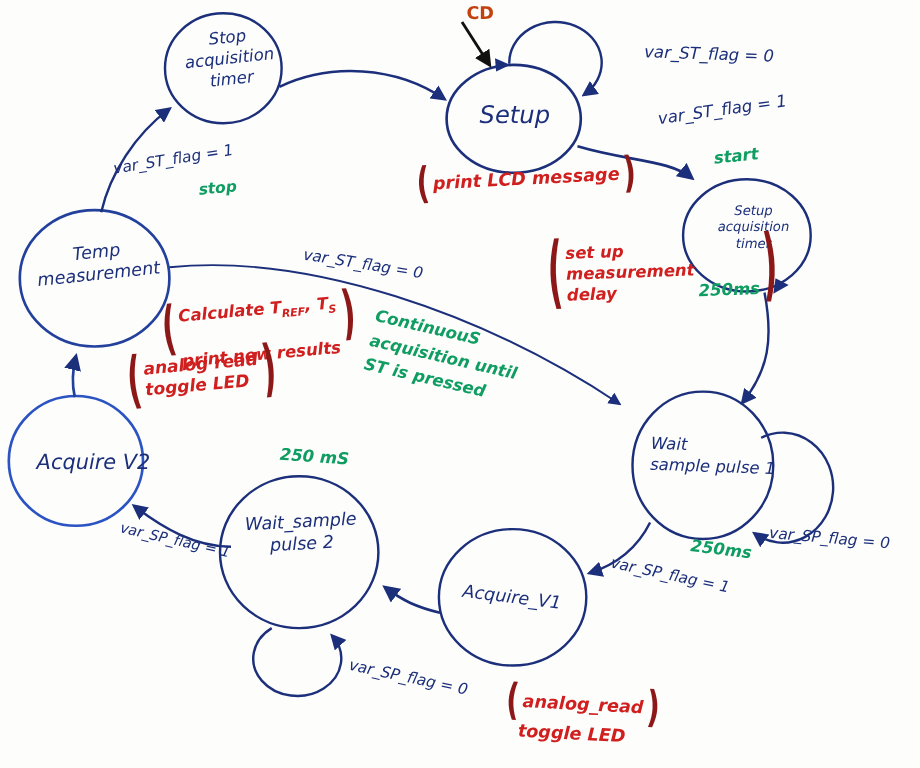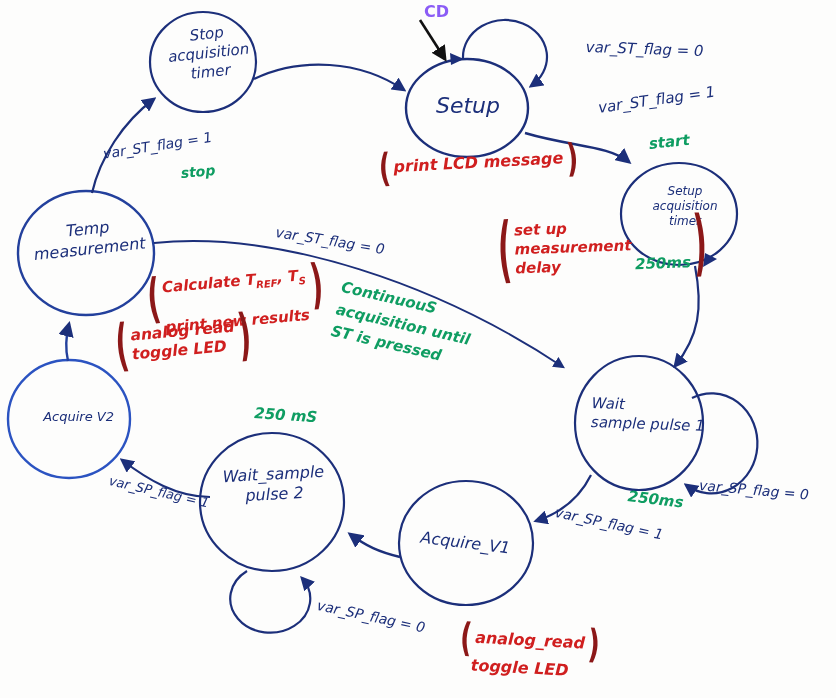--- a/index.html
+++ b/index.html
@@ -13,21 +13,21 @@
     position:absolute;
     font-style:italic;
     color:#1c2f7a;
     line-height:1.25;
     white-space:pre-line;
     transform-origin:left top;
   }
   .center{text-align:center;}
   .green{color:#0f9d62;font-weight:bold;}
   .red{color:#d01f1f;font-weight:bold;}
-  .black{color:#8b5cf6;font-style:normal;font-weight:bold;}
+  .black{color:#c2410c;font-style:normal;font-weight:bold;}
   .ann{
     position:absolute;display:flex;align-items:center;gap:3px;
     transform-origin:left top;
   }
   .paren{
     color:#8c1818;font-weight:bold;font-style:normal;
     display:inline-block;line-height:1;transform-origin:center;
   }
   .ann .body{color:#d01f1f;font-weight:bold;font-style:italic;line-height:1.25;white-space:pre-line;}
   .sub{font-size:10px;vertical-align:sub;}
@@ -78,21 +78,21 @@
 
   <div class="lbl center" style="left:158px;top:30px;width:96px;font-size:15px;transform:rotate(-6deg);">Stop
 acquisition
 timer</div>
   <div class="lbl center" style="left:430px;top:92px;width:76px;font-size:22px;">Setup</div>
   <div class="lbl center" style="left:622px;top:184px;width:126px;font-size:12px;">Setup
 acquisition
 timer</div>
   <div class="lbl center" style="left:24px;top:226px;width:126px;font-size:16px;transform:rotate(-6deg);">Temp
 measurement</div>
-  <div class="lbl center" style="left:4px;top:409px;width:110px;font-size:13px;text-align:right;">Acquire V2</div>
+  <div class="lbl center" style="left:30px;top:409px;width:110px;font-size:19px;">Acquire V2</div>
   <div class="lbl center" style="left:206px;top:468px;width:134px;font-size:16px;transform:rotate(-3deg);">Wait_sample
 pulse 2</div>
   <div class="lbl center" style="left:408px;top:526px;width:118px;font-size:16px;transform:rotate(7deg);">Acquire_V1</div>
   <div class="lbl" style="left:592px;top:394px;width:115px;font-size:15px;transform:rotate(2deg);">Wait
 sample pulse 1</div>
 
   <div class="lbl" style="left:586px;top:38px;font-size:15px;transform:rotate(2deg);">var_ST_flag = 0</div>
   <div class="lbl" style="left:597px;top:99px;font-size:15px;transform:rotate(-8deg);">var_ST_flag = 1</div>
   <div class="lbl" style="left:102px;top:146px;font-size:14px;transform:rotate(-9deg);">var_ST_flag = 1</div>
   <div class="lbl" style="left:277px;top:224px;font-size:14px;transform:rotate(9deg);">var_ST_flag = 0</div>

